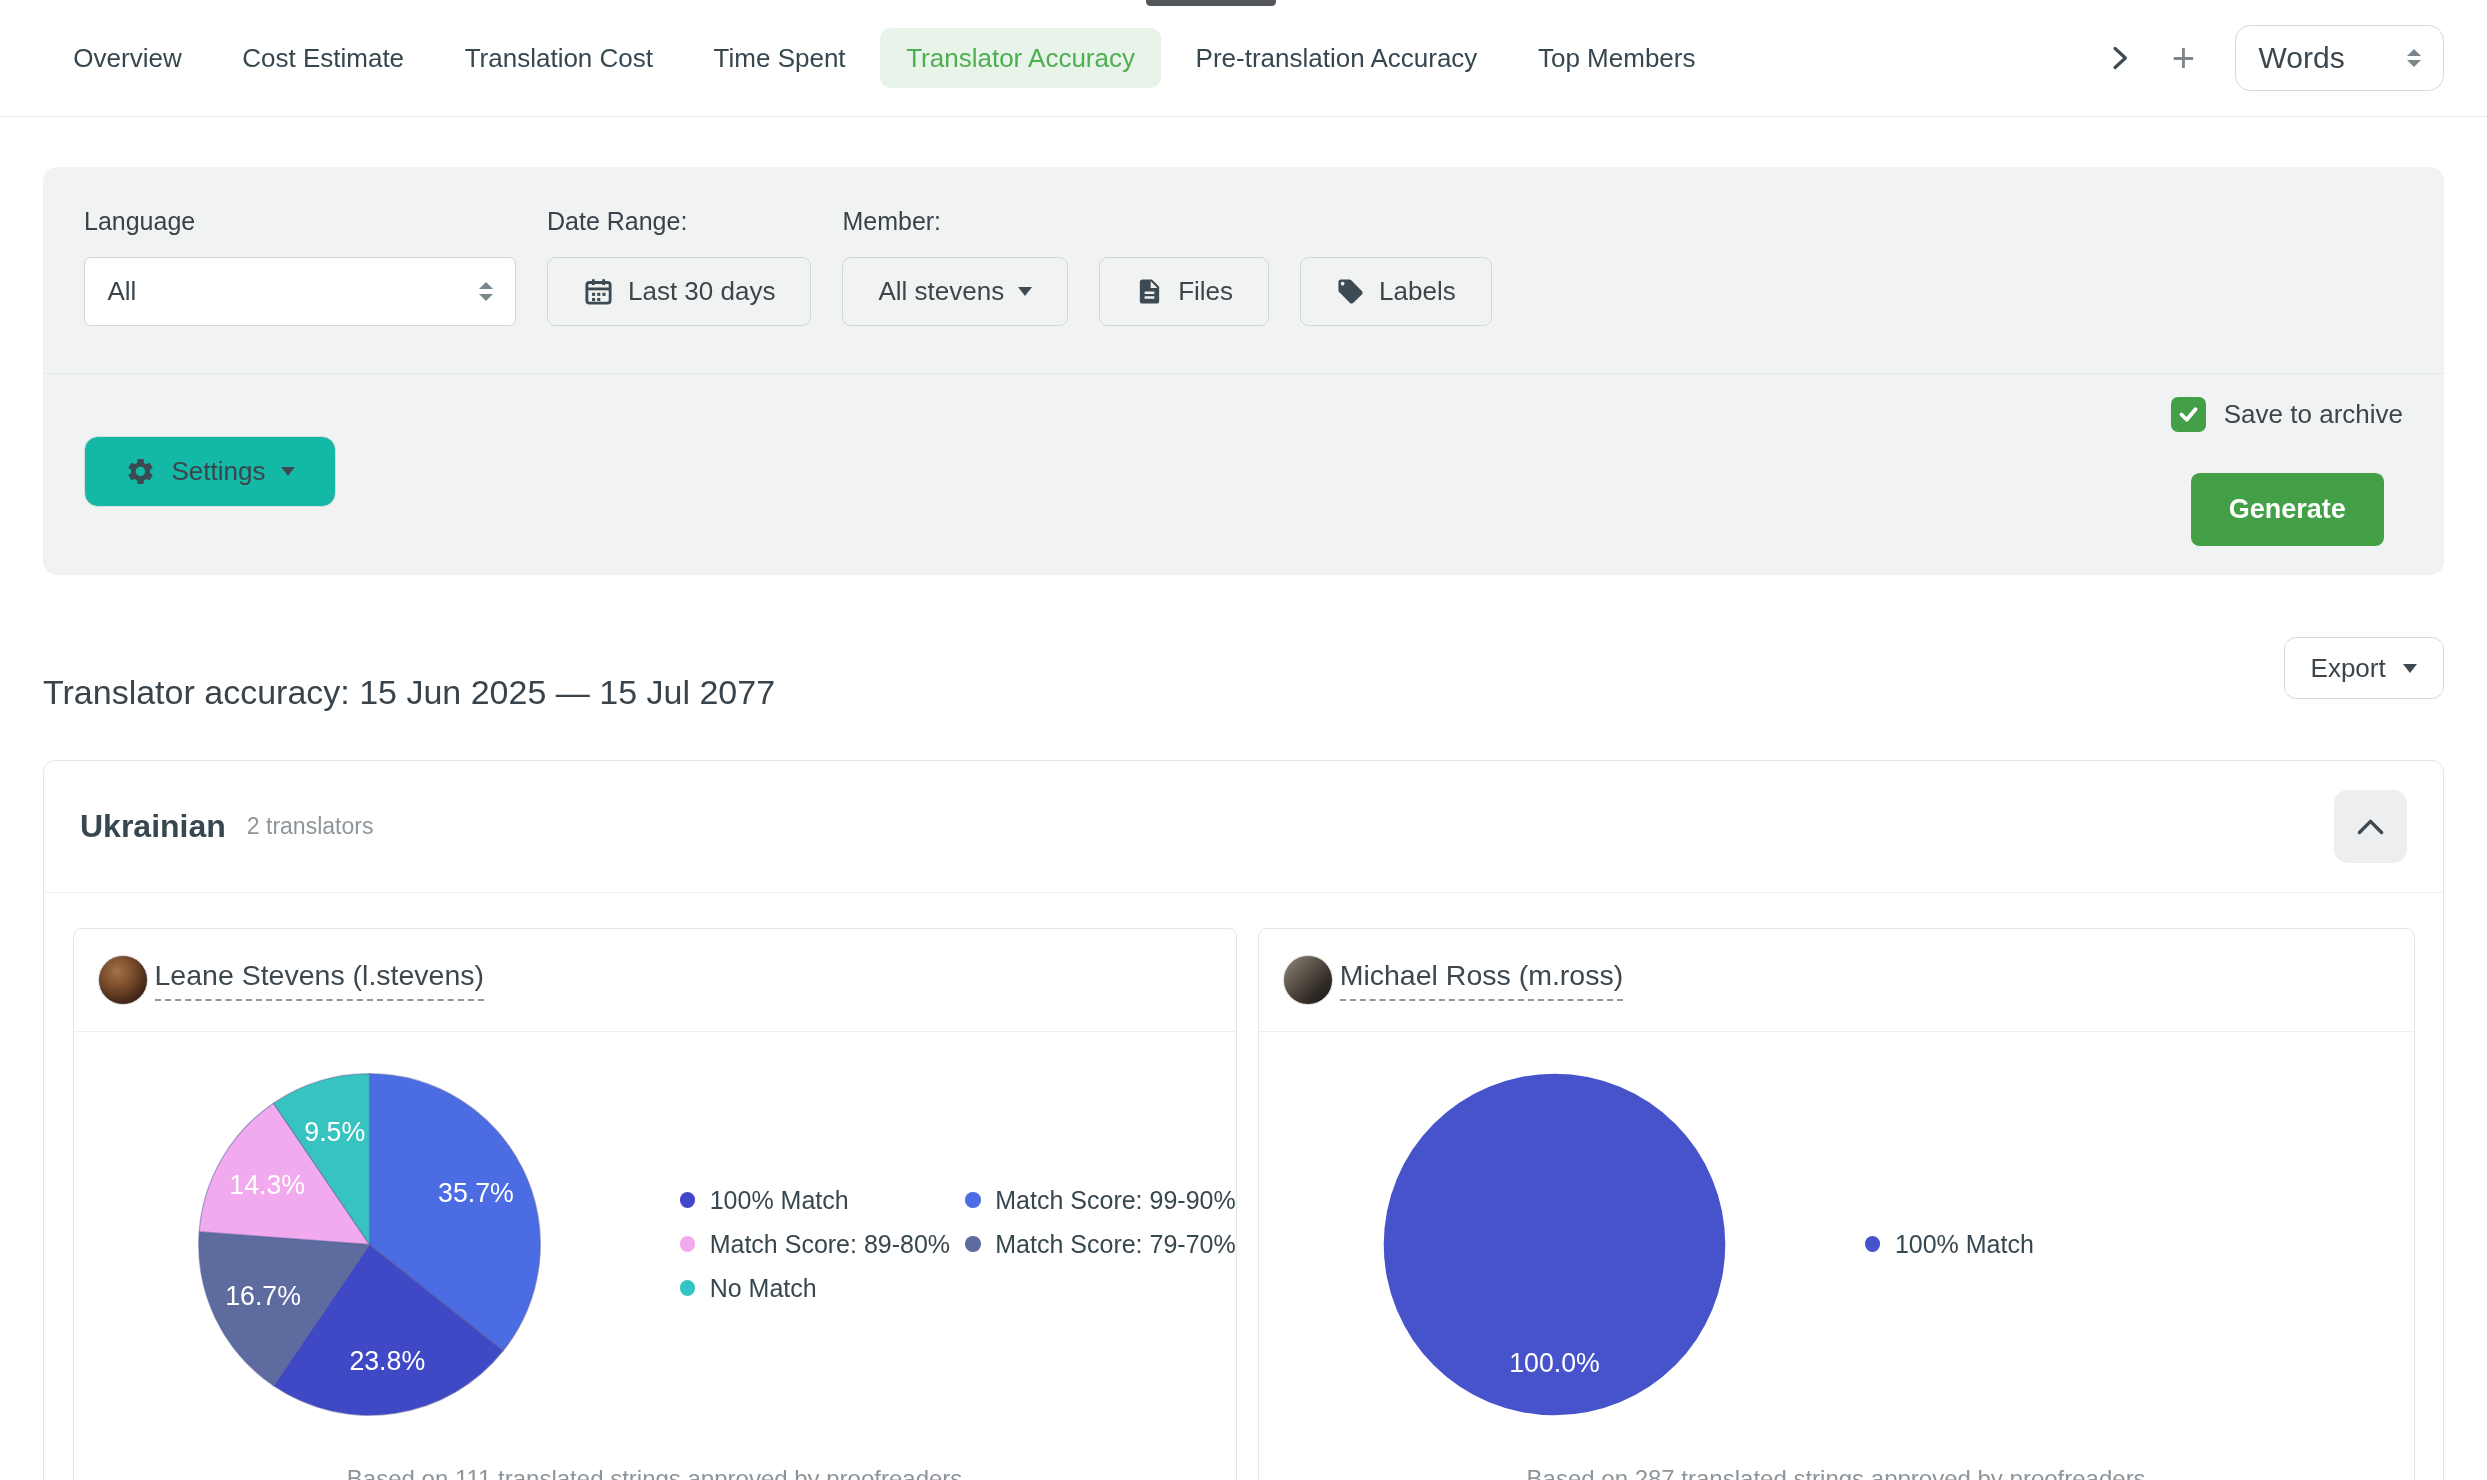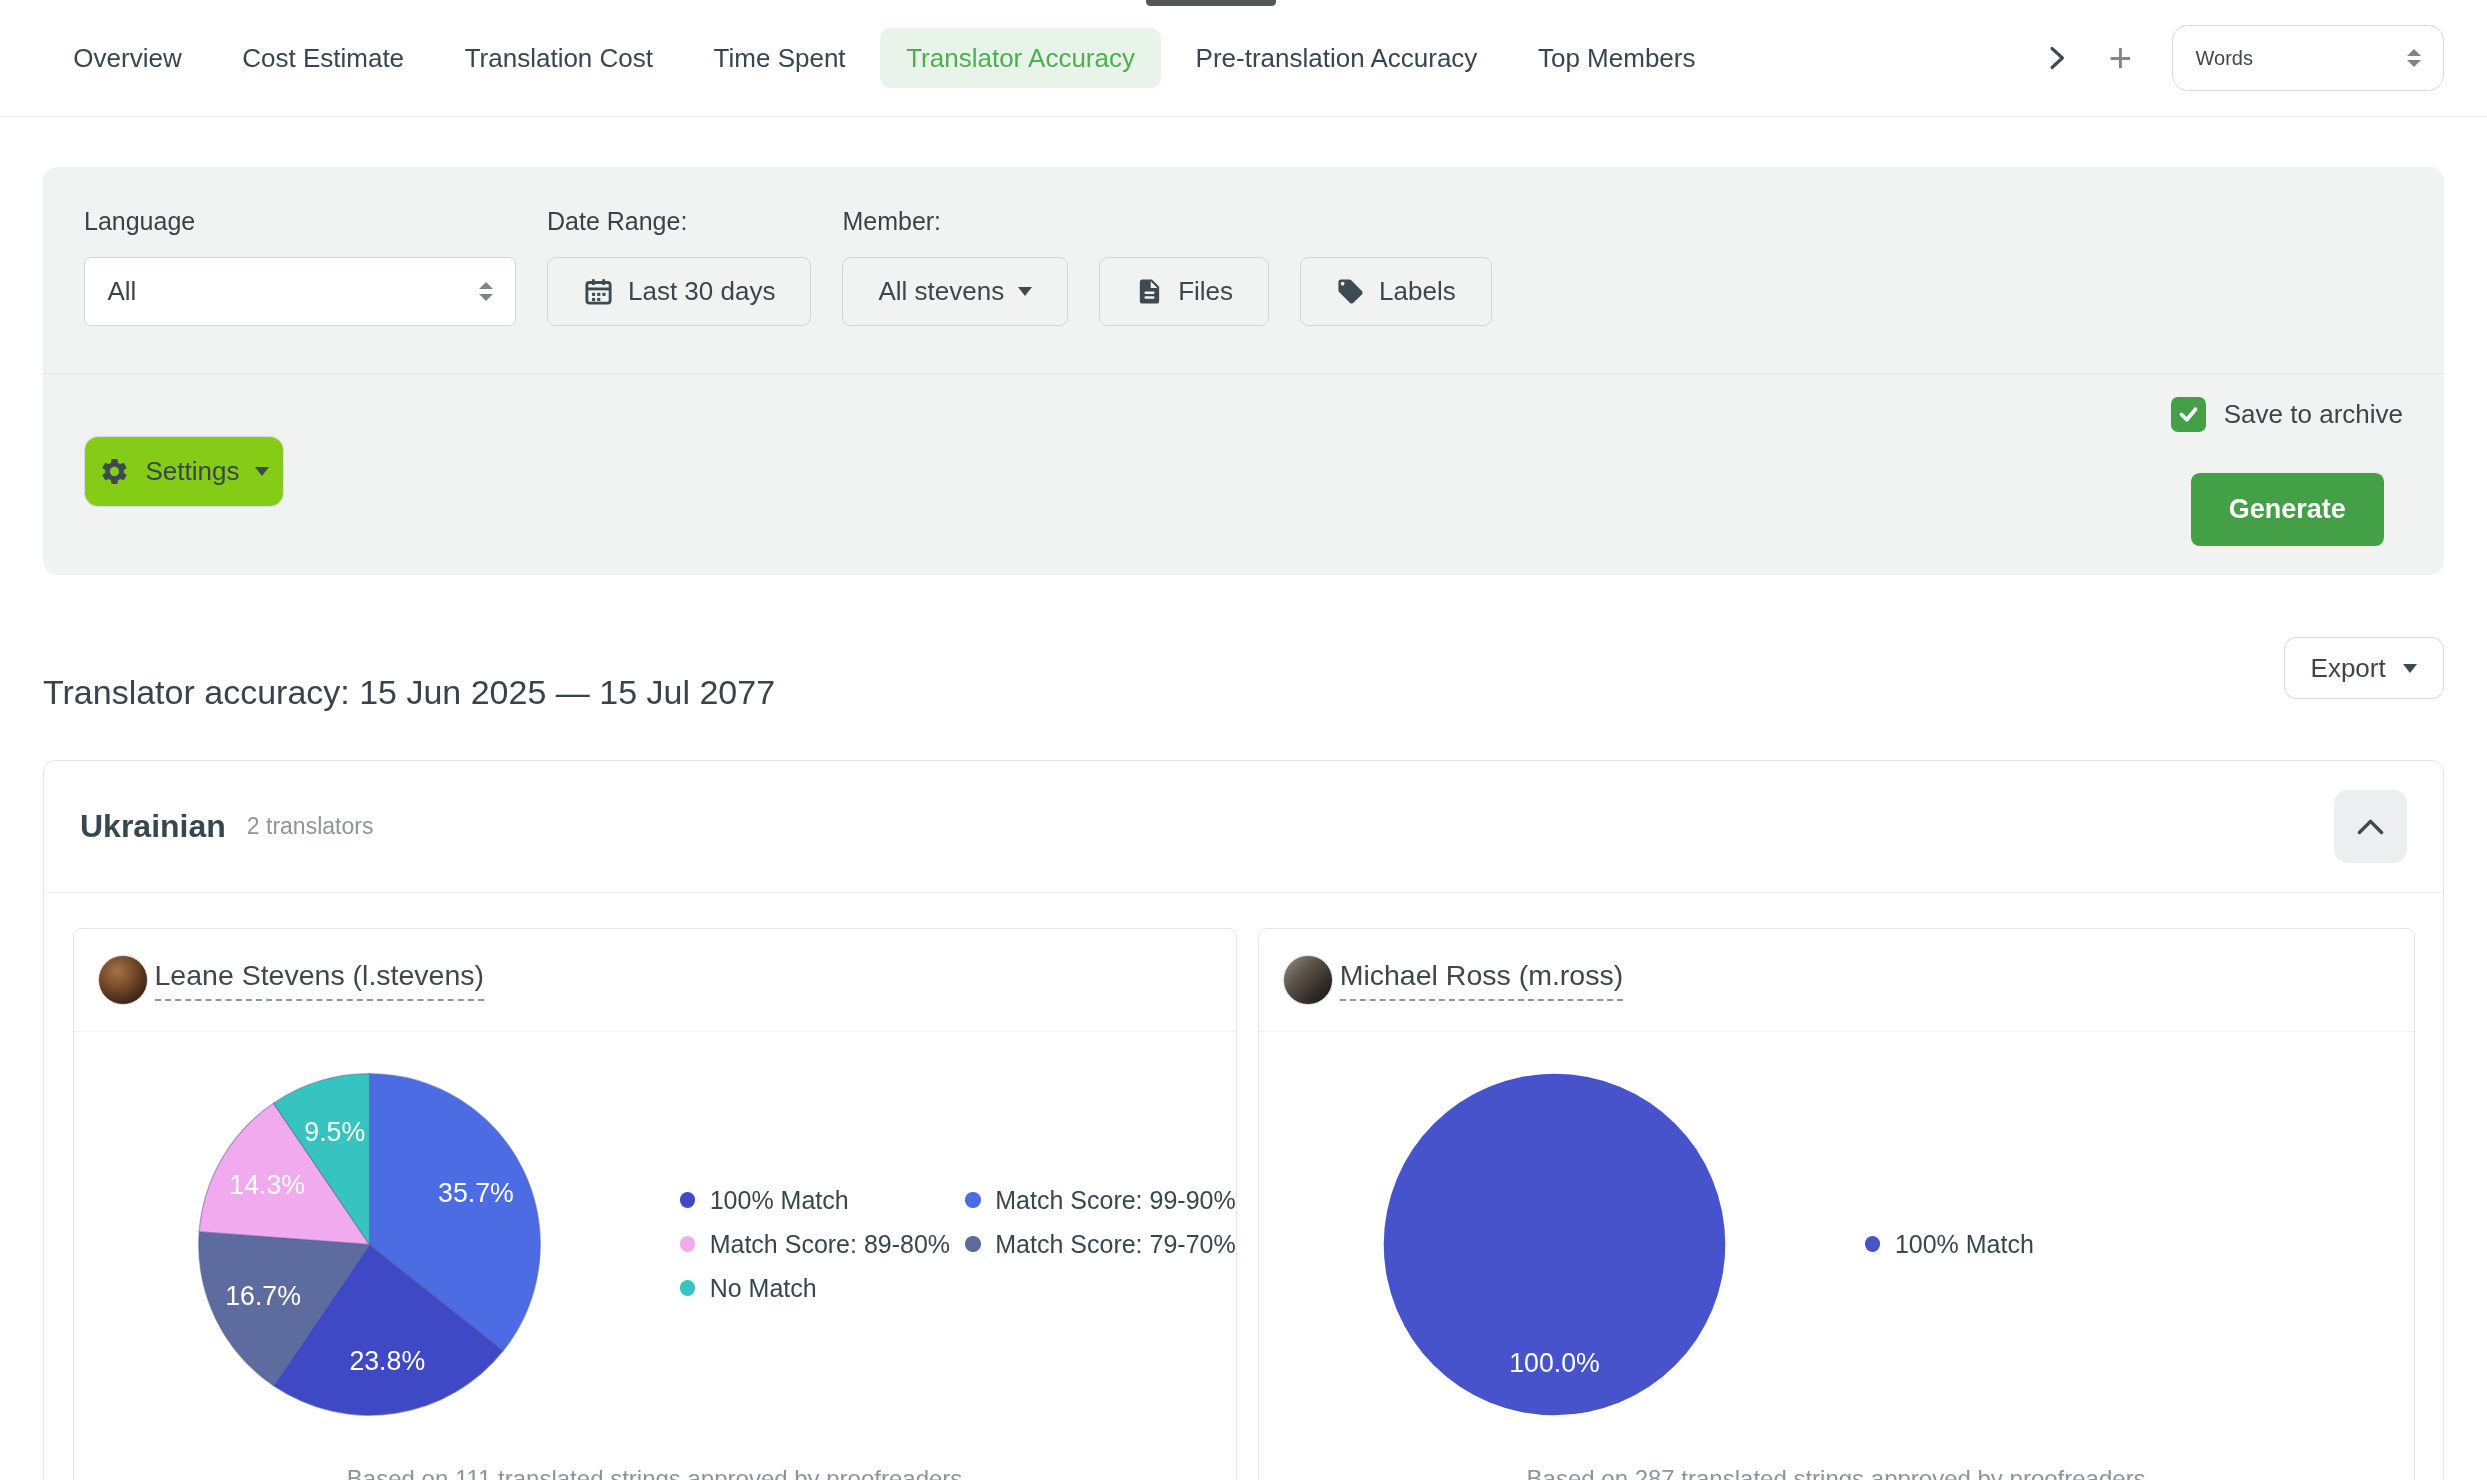--- a/index.html
+++ b/index.html
@@ -11,40 +11,40 @@
   
   .tabbar { display:flex; align-items:center; height:117px; padding:0 43px;
             border-bottom:1.7px solid #e9ecee; }
   .tab { background:none; border:none; font:400 26px/1 "Liberation Sans",sans-serif;
          color:#37474f; padding:17.3px 26px; margin:0 4.3px; border-radius:10.4px; cursor:pointer; white-space:nowrap; }
   .tab.active { color:#4caf50; background:#e8f4e9; }
   .tabbar-right { margin-left:auto; display:flex; align-items:center; gap:40px; }
   .icon-btn { background:none; border:none; cursor:pointer; display:flex; align-items:center; }
   .plus-btn { font:400 40px/1 "Liberation Sans",sans-serif; color:#80868b; background:none; border:none; cursor:pointer; }
   .pill-select { display:flex; align-items:center; justify-content:space-between;
-                 width:272px; height:66px; border:1.7px solid #d5d9dc; border-radius:15.5px;
-                 background:#fff; padding:0 22.5px; font-size:20px; cursor:pointer; }
+                 width:209px; height:66px; border:1.7px solid #d5d9dc; border-radius:15.5px;
+                 background:#fff; padding:0 22.5px; font-size:30px; cursor:pointer; }
   .sort-arrows { display:flex; flex-direction:column; gap:4.3px; }
   .sort-arrows i { width:0; height:0; border-left:7px solid transparent; border-right:7px solid transparent; }
   .sort-arrows .up { border-bottom:7.8px solid #7b858c; }
   .sort-arrows .dn { border-top:7.8px solid #7b858c; }
 
   
   .panel { margin:50px 43px 0; background:#f1f3f3; border-radius:14px; }
   .panel-row1 { display:flex; align-items:flex-end; gap:31px; padding:40px 41px 47px; }
   .fgroup label { display:block; font-size:25px; color:#38424a; margin-bottom:21px; }
   .fcontrol { display:flex; align-items:center; height:69px; border:1.7px solid #d0d5d8;
               border-radius:8.6px; font-size:26px; color:#3c454c; cursor:pointer; background:transparent; }
   .lang-select { width:432px; background:#fff; border-radius:7px; justify-content:space-between; padding:0 22.5px; }
   .panel-btn { gap:14px; padding:0 35px; font-family:"Liberation Sans",sans-serif; }
   .btn-row { display:flex; gap:31px; }
   .caret { width:0; height:0; border-left:8.6px solid transparent; border-right:8.6px solid transparent;
            border-top:10.4px solid #3e4a52; display:inline-block; }
   .panel-row2 { border-top:1.7px solid #e4e7e9; padding:22.5px 41px 29px; display:flex; align-items:center; }
-  .settings-btn { background:#84cc16; border:1.7px solid #d9dde0; border-radius:14px; gap:15.5px; padding:0 14px; height:71px; }
+  .settings-btn { background:#14b8a6; border:1.7px solid #d9dde0; border-radius:14px; gap:15.5px; padding:0 40px; height:71px; }
   .row2-right { margin-left:auto; display:flex; align-items:center; gap:41px;flex-direction:column; }
   .chk-row { display:flex; align-items:center; gap:17.3px; cursor:pointer; }
   .chk { width:35px; height:35px; background:#43a047; border-radius:7px; display:flex; align-items:center; justify-content:center; }
   .chk-label { font-size:26px; color:#3c454c; }
   .generate { background:#43a047; color:#fff; border:none; border-radius:8.6px; height:73px; padding:0 38px;
               font:700 27px/1 "Liberation Sans",sans-serif; cursor:pointer; }
 
   
   .title-row { display:flex; align-items:center; justify-content:space-between; margin:50px 43px 0; }
   .title-row h1 { font-size:34px; font-weight:400; color:#39434b;margin-top:48px; }

